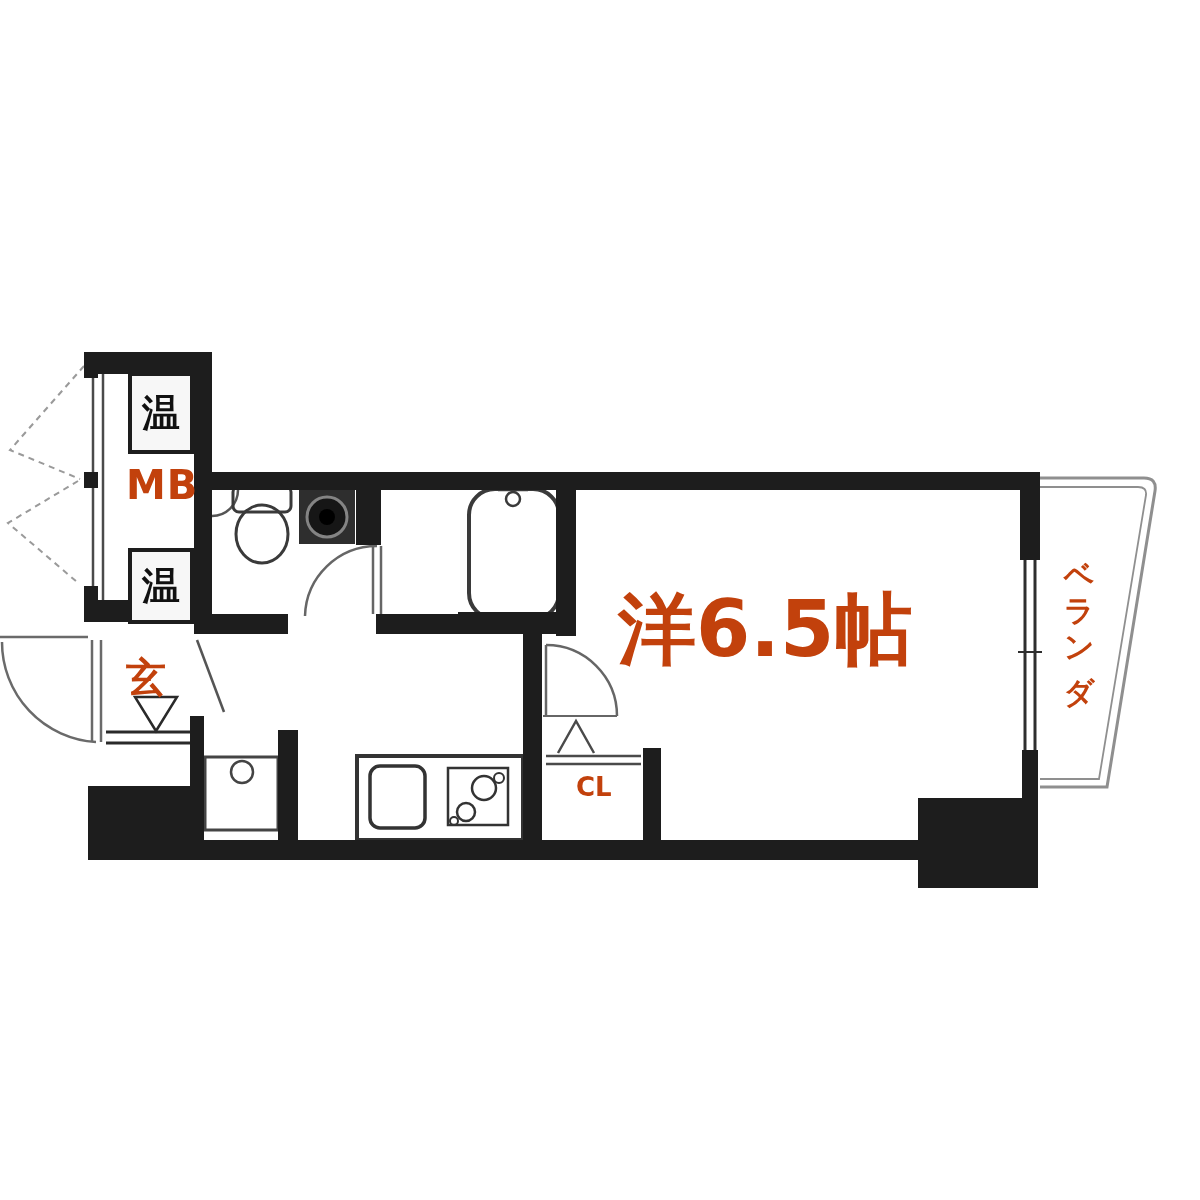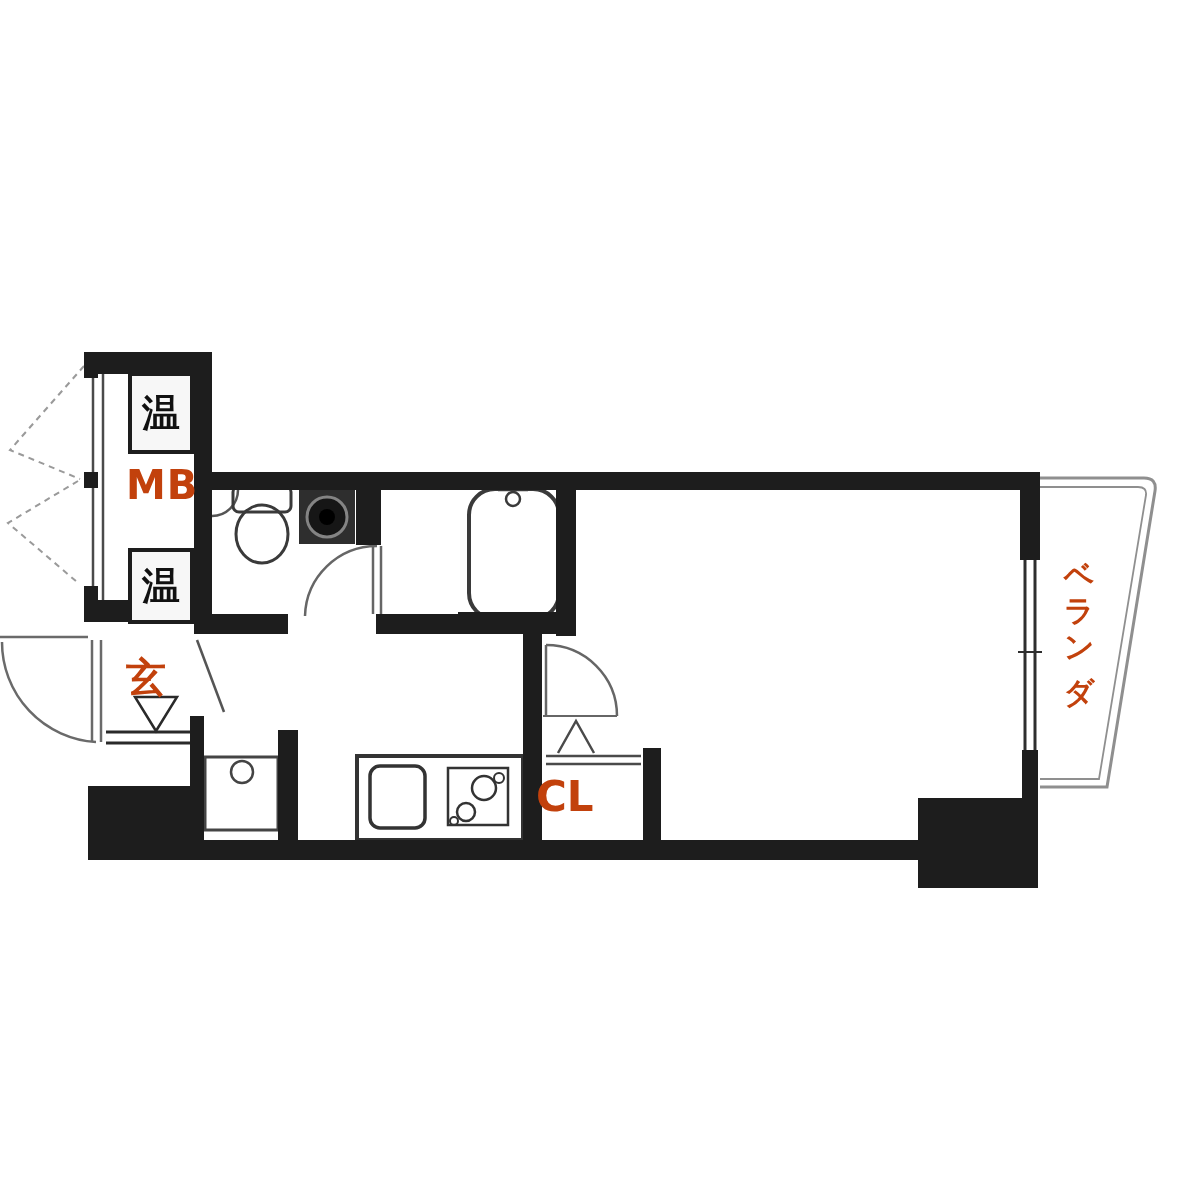--- a/index.html
+++ b/index.html
@@ -137,16 +137,17 @@
 
   <div class="kanji-box" style="left:128px;top:372px;width:58px;height:74px;font-size:38px;">
     <span>温</span>
   </div>
   <div class="kanji-box" style="left:128px;top:548px;width:58px;height:68px;font-size:38px;">
     <span>温</span>
   </div>
 
   <div class="lbl" style="left:126px;top:462px;font-size:40px;letter-spacing:1px;">MB</div>
   <div class="lbl" style="left:126px;top:650px;font-size:40px;">玄</div>
-  <div class="lbl" style="left:536px;top:772px;font-size:42px;">CL</div>
+  <div class="lbl" style="left:576px;top:772px;font-size:26px;">CL</div>
+  <div class="lbl" style="left:618px;top:578px;font-size:78px;">洋6.5帖</div>
   <div class="lbl vtext" style="left:1058px;top:540px;height:170px;font-size:30px;font-weight:600;">ベランダ</div>
 
 </div>
 
 </body></html>

